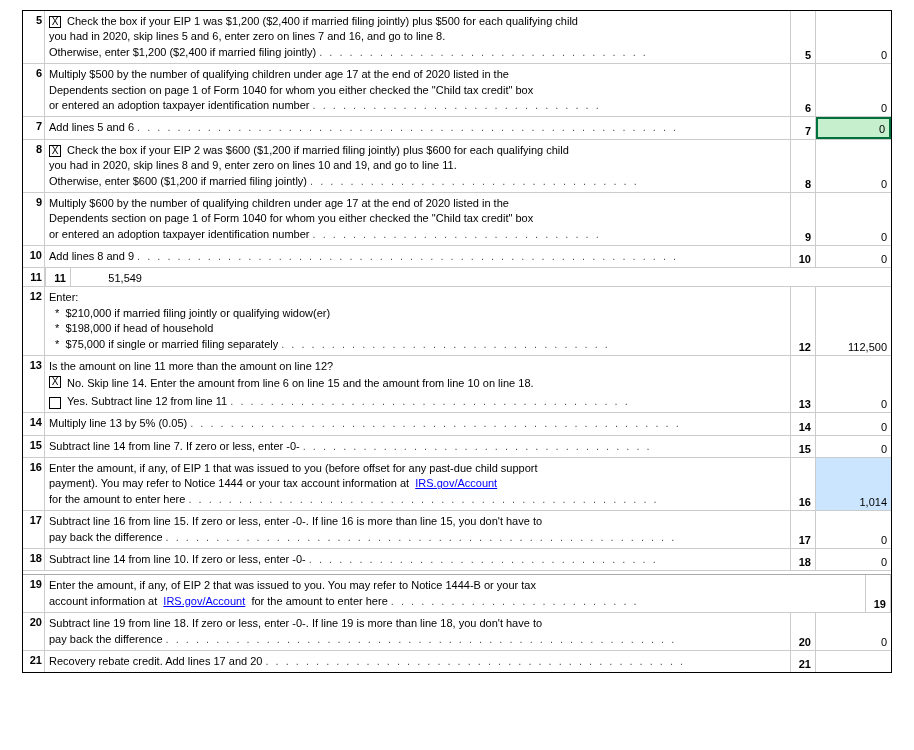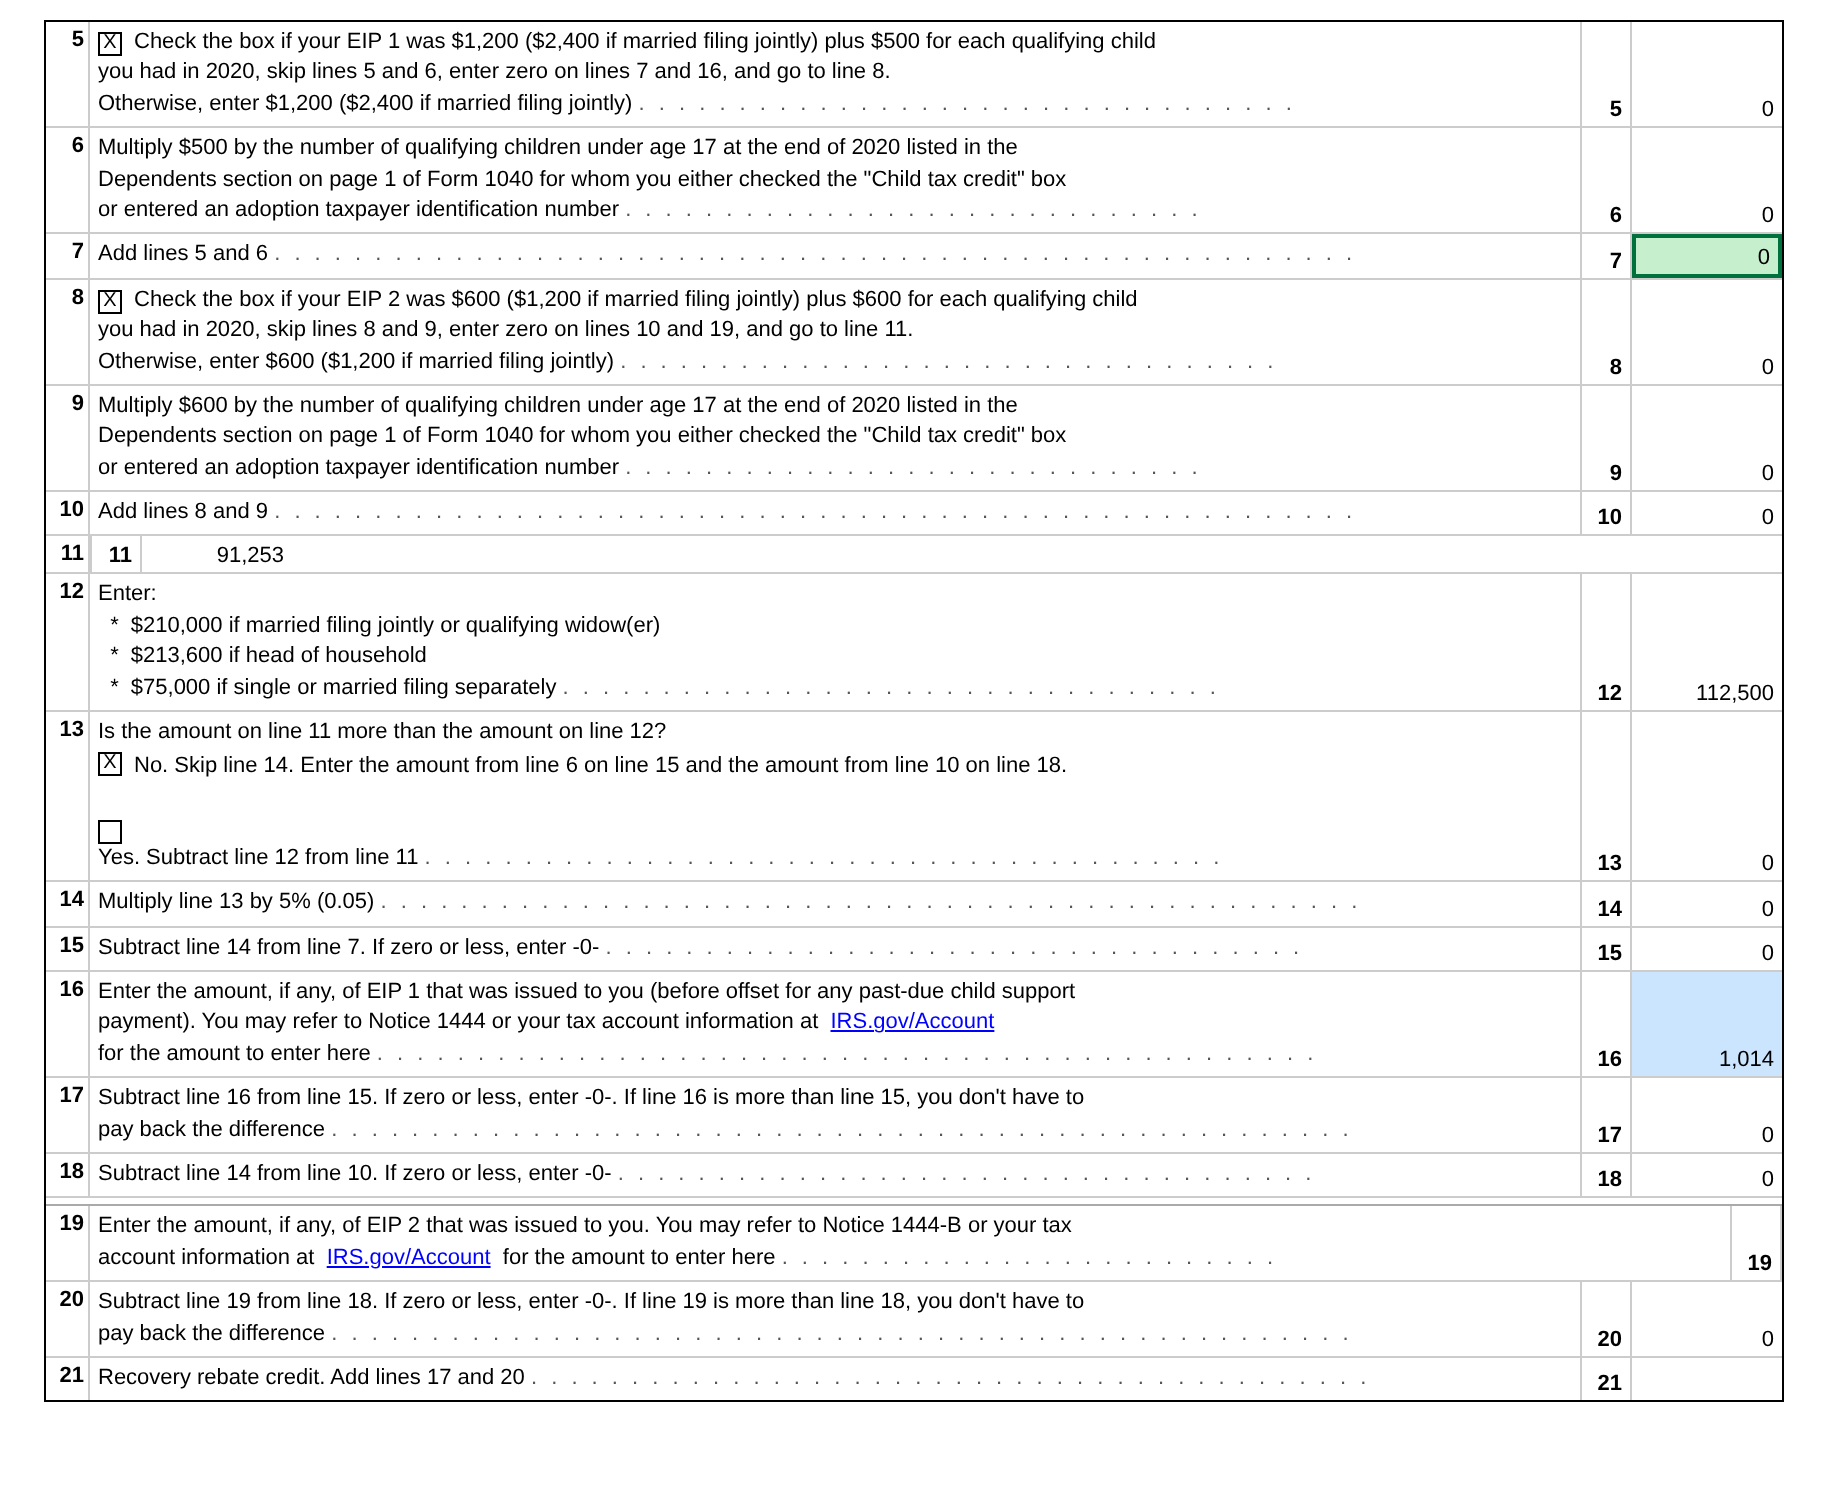--- a/index.html
+++ b/index.html
@@ -181,35 +181,35 @@
     <div class="right-section">
       <div class="col-num">10</div>
       <div class="col-val">0</div>
     </div>
   </div>
 
   <div class="row">
     <div class="line-num">11</div>
     <div class="right-section">
       <div class="col-num">11</div>
-      <div class="col-val">91,253</div>
+      <div class="col-val">51,549</div>
     </div>
   </div>
 
   <div class="row">
     <div class="line-num">12</div>
     <div class="content">
       Enter:<br>
       <div class="bullet-row">
           <span>&nbsp;&nbsp;*</span>
           <span>$210,000 if married filing jointly or qualifying widow(er)</span>
         </div>
       <div class="bullet-row">
           <span>&nbsp;&nbsp;*</span>
-          <span>$213,600 if head of household</span>
+          <span>$198,000 if head of household</span>
         </div>
       <div class="bullet-row">
           <span>&nbsp;&nbsp;*</span>
           <span>$75,000 if single or married filing separately <span class="dots">. . . . . . . . . . . . . . . . . . . . . . . . . . . . . . . . .</span></span>
         </div>
     </div>
     <div class="right-section">
       <div class="col-num">12</div>
       <div class="col-val">112,500</div>
     </div>
@@ -218,21 +218,21 @@
   <div class="row">
     <div class="line-num">13</div>
     <div class="content" style="flex:1;">
       Is the amount on line 11 more than the amount on line 12?<br>
       <div style="display:flex;align-items:flex-start;margin-top:2px;">
         <span class="checkbox-inline">
           <span class="checkbox-box">X</span>
         </span>
         <span>No. Skip line 14. Enter the amount from line 6 on line 15 and the amount from line 10 on line 18.</span>
       </div>
-      <div style="display:flex;align-items:flex-start;margin-top:18px;flex-direction:column;">
+      <div style="display:flex;align-items:flex-end;margin-top:2px;">
         <span class="checkbox-inline">
           <span class="checkbox-box">&nbsp;</span>
         </span>
         <span>Yes. Subtract line 12 from line 11 <span class="dots">. . . . . . . . . . . . . . . . . . . . . . . . . . . . . . . . . . . . . . . .</span></span>
       </div>
     </div>
     <div class="right-section">
       <div class="col-num">13</div>
       <div class="col-val">0</div>
     </div>

